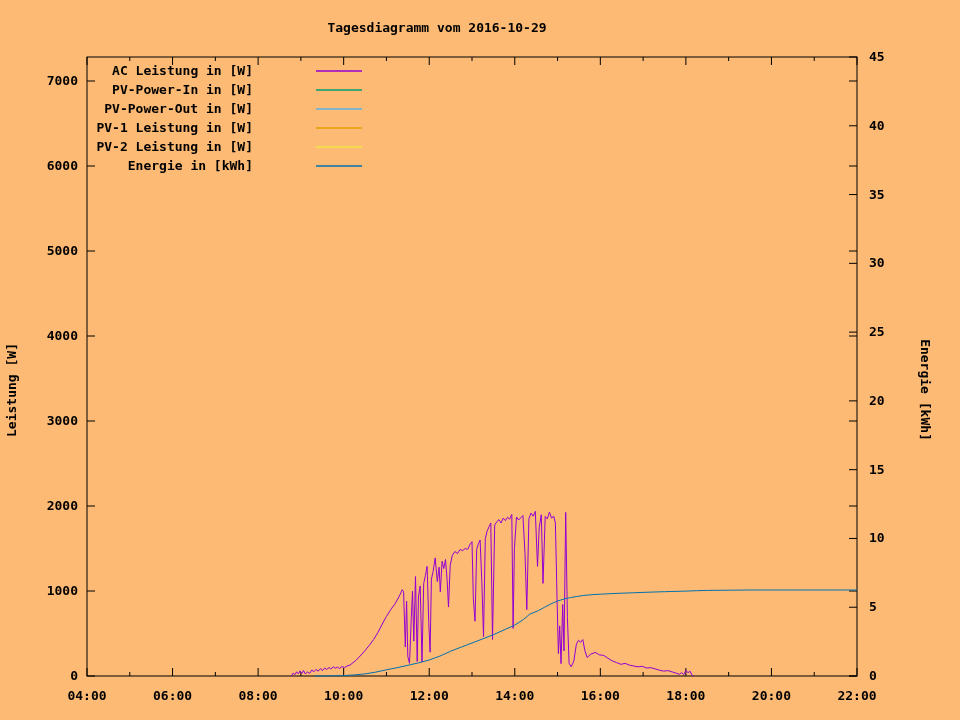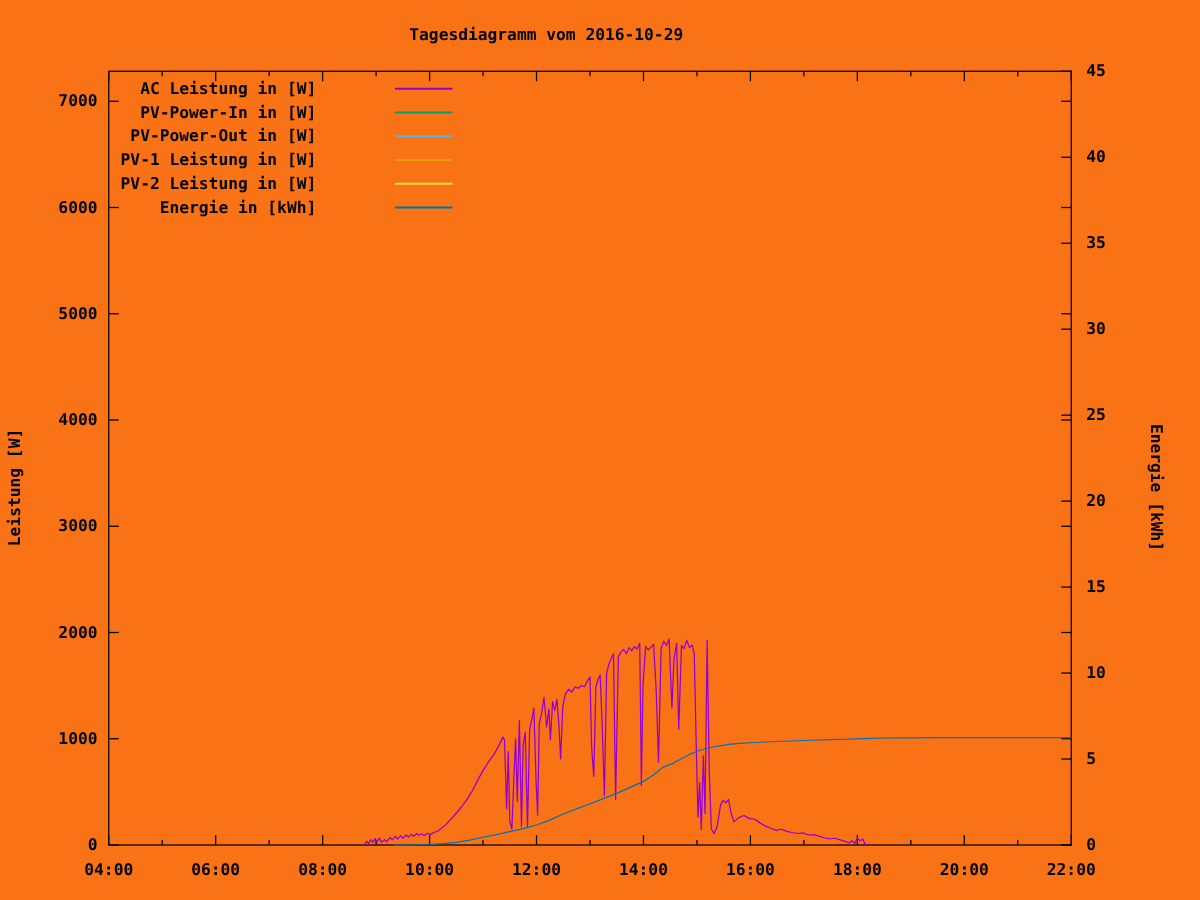--- a/index.html
+++ b/index.html
@@ -1,16 +1,16 @@
 <!DOCTYPE html>
 <html><head>
 <meta charset="utf-8">
 <style>
   html,body{margin:0;padding:0;background:#fff;}
-  .screen{position:relative;width:960px;height:720px;background:#f97316;overflow:hidden;
+  .screen{position:relative;width:960px;height:720px;background:#fdba74;overflow:hidden;
           font-family:"DejaVu Sans Mono","Liberation Mono",monospace;}
   svg text{font-family:"DejaVu Sans Mono","Liberation Mono",monospace;font-weight:bold;
            font-size:13px;fill:#000;}
 </style>
 </head>
 <body>
 
 <div class="screen">
   <svg id="chart" width="960" height="720" viewBox="0 0 960 720" xmlns="http://www.w3.org/2000/svg">
     <text x="437" y="32" text-anchor="middle">Tagesdiagramm vom 2016-10-29</text>

